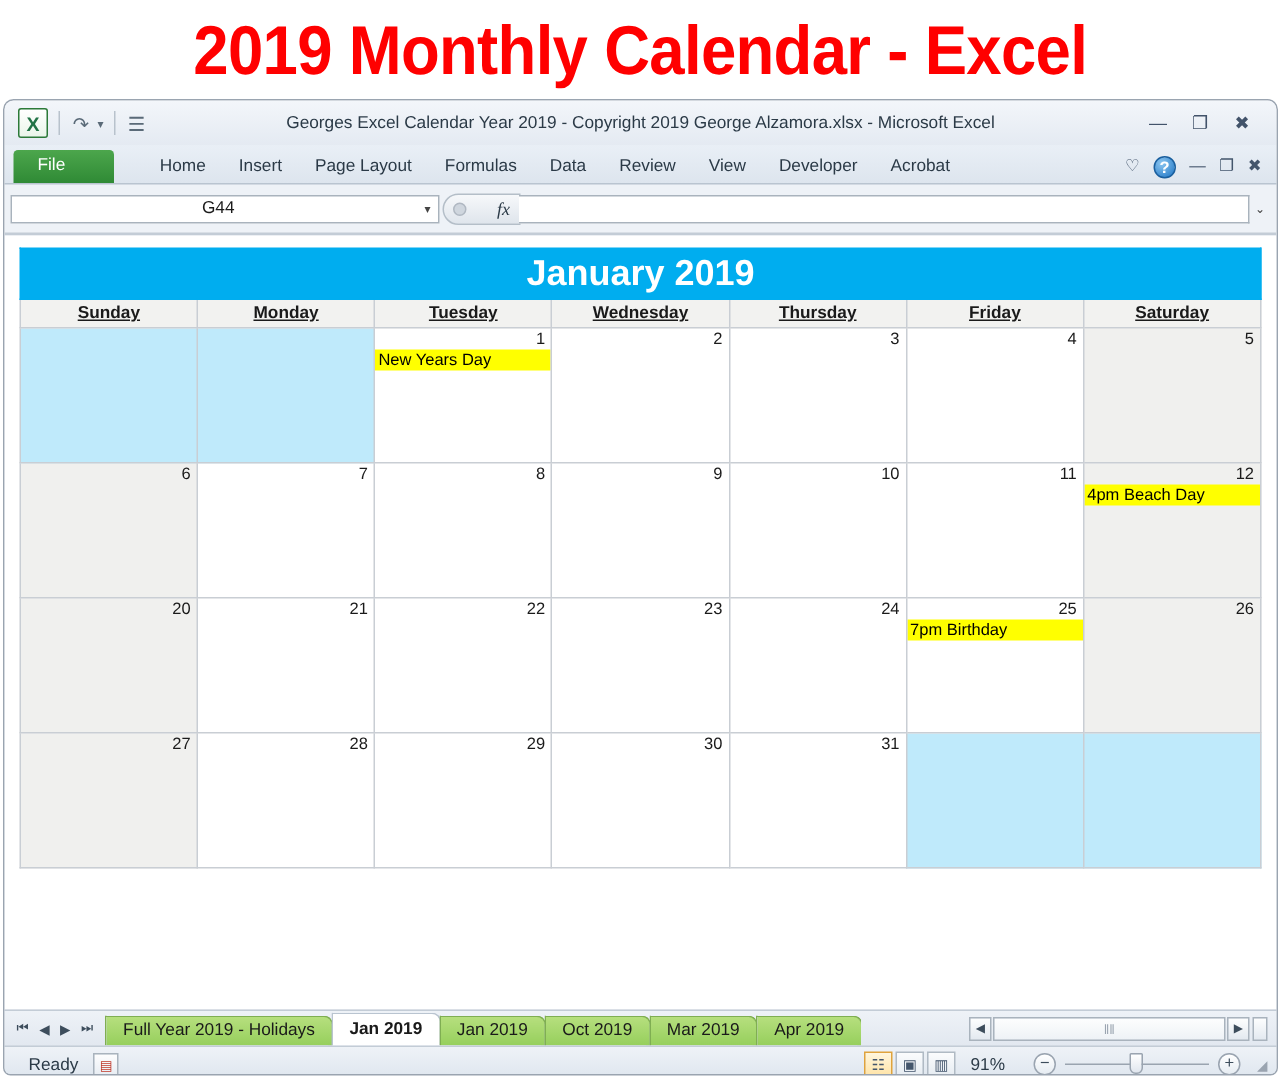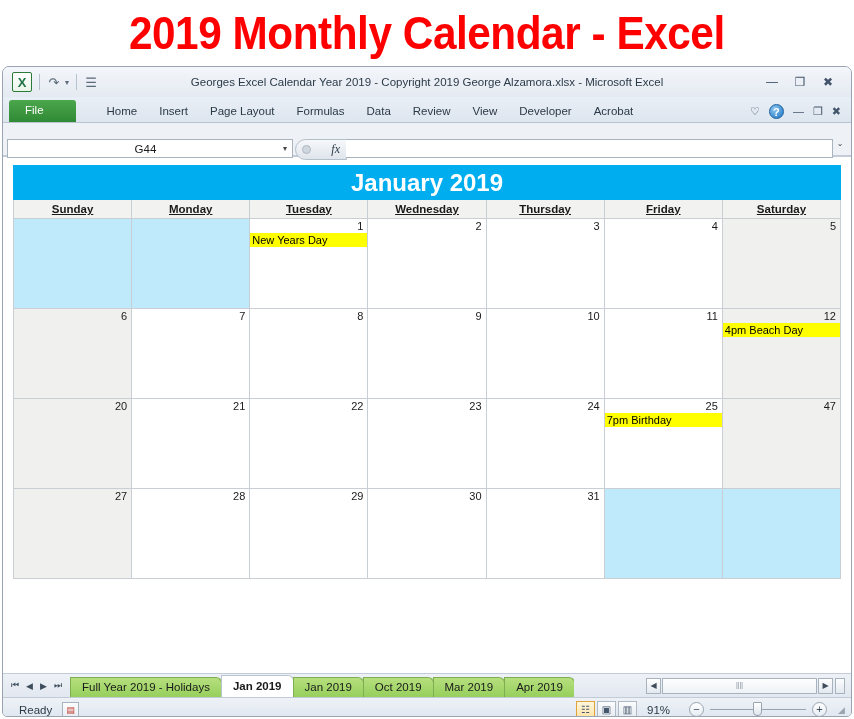--- a/index.html
+++ b/index.html
@@ -100,21 +100,21 @@
     background: radial-gradient(circle at 35% 30%, #8cc6f0, #1c74c4);
     color:#fff; font-size:11px; font-weight:bold;
     display:flex; align-items:center; justify-content:center;
     border:1px solid #1a5f9e;
   }
   .rb-ic { color:#44566c; font-size:11px; line-height:1; }
 
   
   .formula-row {
     height: 25px;
-    display:flex; 
+    display:flex; align-items:center;
     background:#eef2f7;
     padding: 16px 4px;
     border-bottom: 2px solid #c3ccd6;
   }
   .namebox {
     width: 286px; height: 19px;
     background:#ffffff; border:1px solid #a9b3bd;
     display:flex; align-items:center;
     font-size: 11.5px; color:#1a1a1a;
     position:relative;
@@ -422,21 +422,21 @@
               <div class="daynum">23</div>
             </td>
             <td class="day">
               <div class="daynum">24</div>
             </td>
             <td class="day">
               <div class="daynum">25</div>
               <div class="event">7pm Birthday</div>
             </td>
             <td class="day weekend">
-              <div class="daynum">47</div>
+              <div class="daynum">26</div>
             </td>
           </tr>
           <tr>
             <td class="day weekend">
               <div class="daynum">27</div>
             </td>
             <td class="day">
               <div class="daynum">28</div>
             </td>
             <td class="day">

